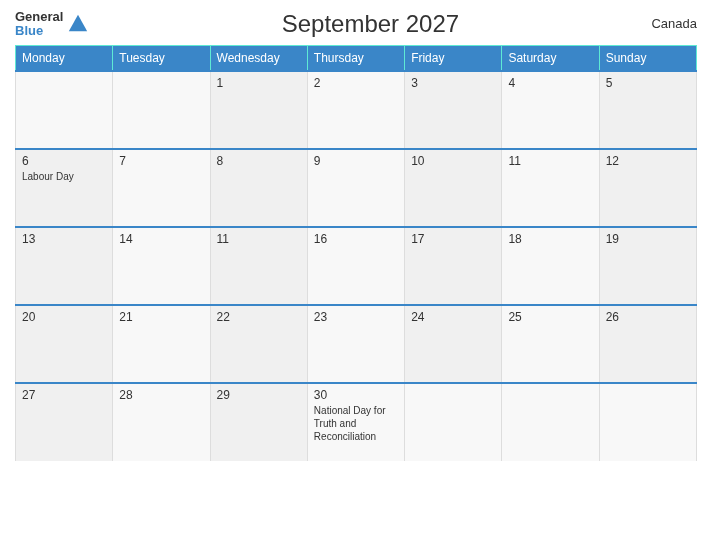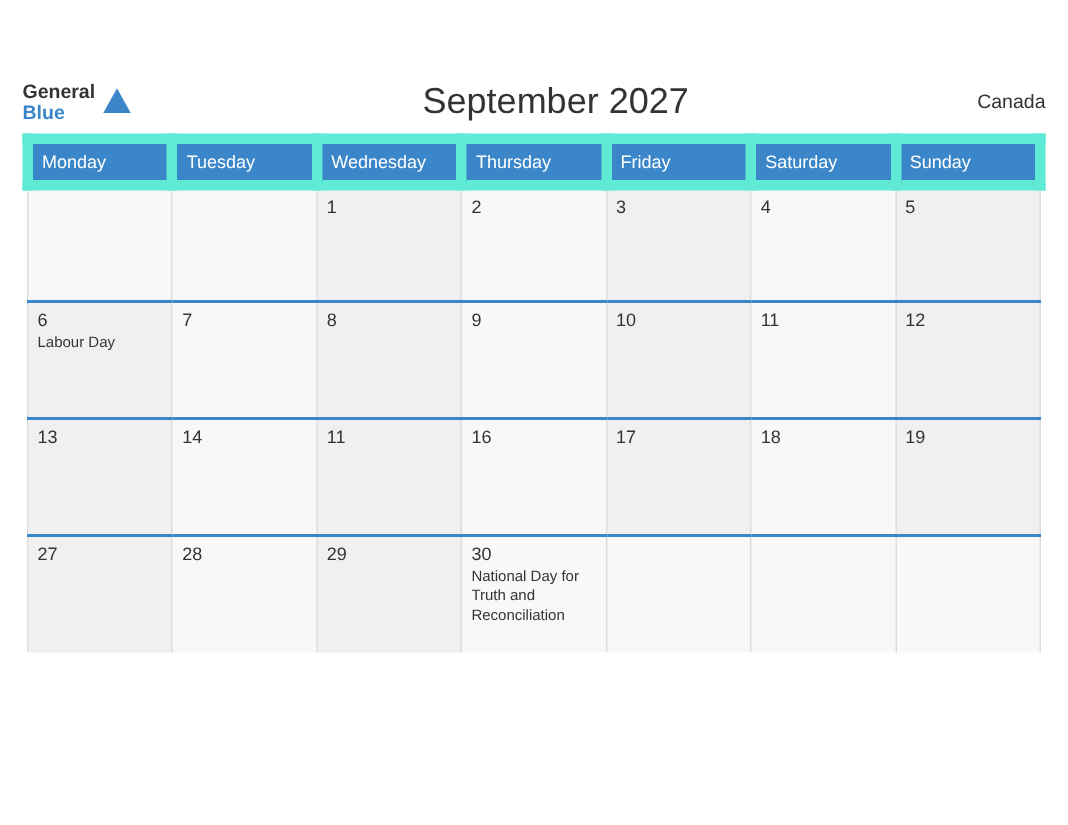--- a/index.html
+++ b/index.html
@@ -8,21 +8,20 @@
       background: #fff;
       width: 712px;
       height: 550px;
       overflow: hidden;
     }
     .page {
       width: 712px;
       height: 491px;
       background: #fff;
       padding: 10px 15px 10px 15px;
-      margin-top: 44px;
     }
     .header {
       display: flex;
       align-items: center;
       justify-content: space-between;
       margin-bottom: 6px;
     }
     .logo {
       display: flex;
       align-items: center;
@@ -61,21 +60,21 @@
     }
     .calendar thead tr {
       background-color: #3a86c8;
     }
     .calendar thead th {
       color: #fff;
       font-size: 12px;
       font-weight: normal;
       padding: 5px 6px;
       text-align: left;
-      border: 7px solid #5eead4;
+      border: 1px solid #5eead4;
     }
     .calendar tbody tr {
       height: 78px;
     }
     .calendar tbody td {
       border-top: 2px solid #3a86c8;
       border-left: 1px solid #ddd;
       border-right: 1px solid #ddd;
       border-bottom: none;
       vertical-align: top;
@@ -198,20 +197,43 @@
           </td>
           <td>
             <span class="day-number">18</span>
           </td>
           <td>
             <span class="day-number">19</span>
           </td>
         </tr>
         <tr>
           <td>
+            <span class="day-number">20</span>
+          </td>
+          <td>
+            <span class="day-number">21</span>
+          </td>
+          <td>
+            <span class="day-number">22</span>
+          </td>
+          <td>
+            <span class="day-number">23</span>
+          </td>
+          <td>
+            <span class="day-number">24</span>
+          </td>
+          <td>
+            <span class="day-number">25</span>
+          </td>
+          <td>
+            <span class="day-number">26</span>
+          </td>
+        </tr>
+        <tr>
+          <td>
             <span class="day-number">27</span>
           </td>
           <td>
             <span class="day-number">28</span>
           </td>
           <td>
             <span class="day-number">29</span>
           </td>
           <td>
             <span class="day-number">30</span>

